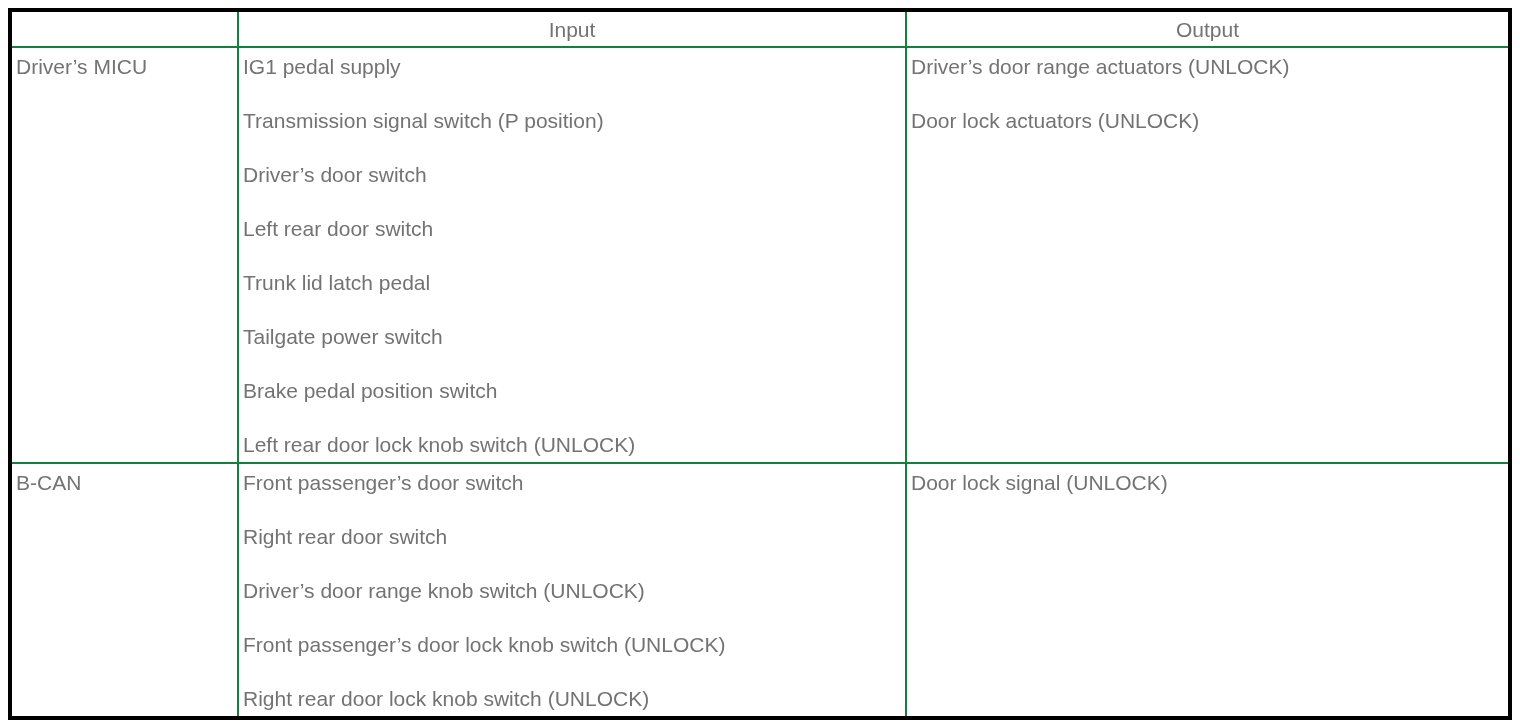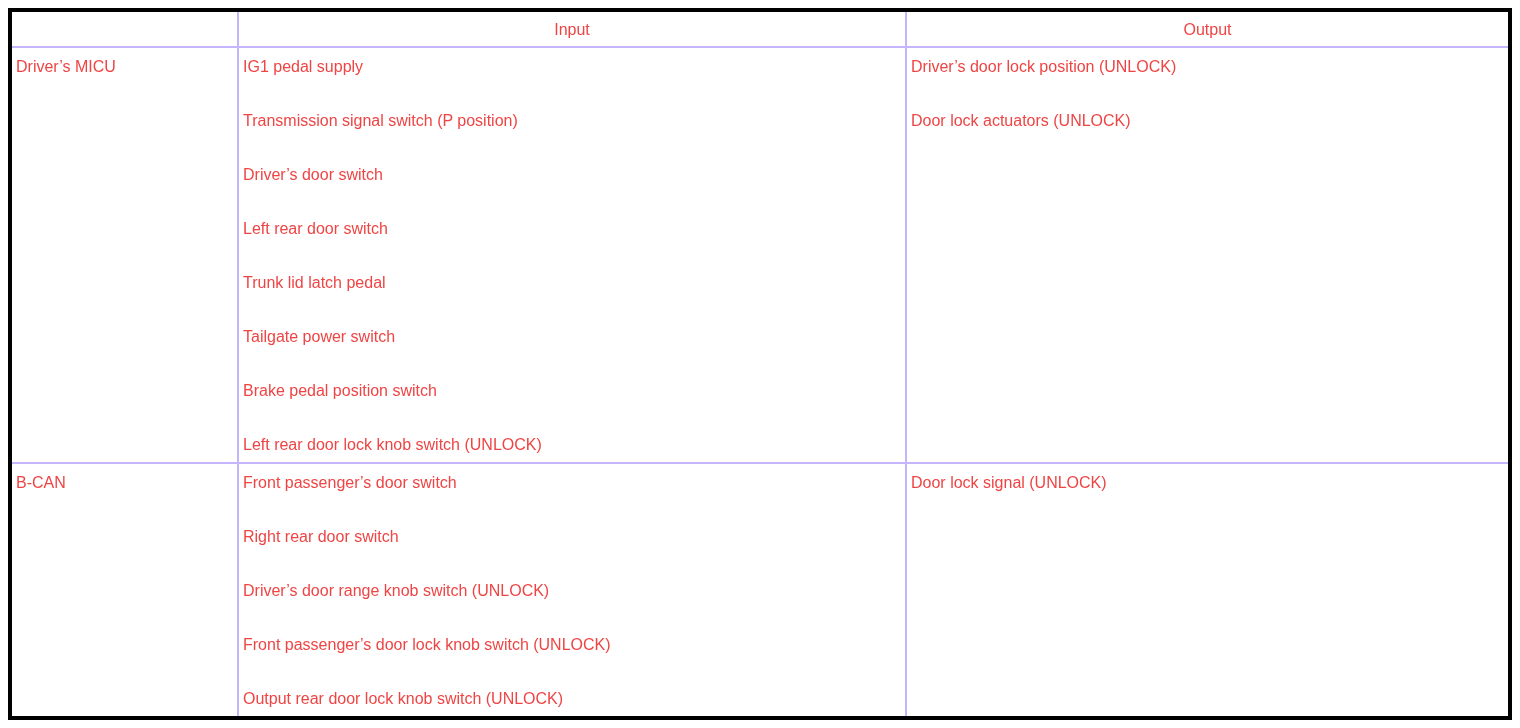--- a/index.html
+++ b/index.html
@@ -22,25 +22,25 @@
     top: 8px;
     width: 1500px;
     height: 710px;
     border-collapse: collapse;
     table-layout: fixed;
     background: #ffffff;
     border: 4px solid #000000;
   }
   .io-table th,
   .io-table td {
-    border: 2px solid #c4b5fd;
-    font-size: 16px;
+    border: 2px solid #15803d;
+    font-size: 21px;
     line-height: 27px;
     font-weight: normal;
-    color: #ef4444;
+    color: #737373;
     overflow: hidden;
   }
   .io-table th {
     text-align: center;
     vertical-align: middle;
     padding: 2px 4px;
     height: 30px;
   }
   .io-table td {
     vertical-align: top;
@@ -81,34 +81,34 @@
             <div class="cell-item">IG1 pedal supply</div>
             <div class="cell-item">Transmission signal switch (P position)</div>
             <div class="cell-item">Driver’s door switch</div>
             <div class="cell-item">Left rear door switch</div>
             <div class="cell-item">Trunk lid latch pedal</div>
             <div class="cell-item">Tailgate power switch</div>
             <div class="cell-item">Brake pedal position switch</div>
             <div class="cell-item">Left rear door lock knob switch (UNLOCK)</div>
           </td>
         <td>
-            <div class="cell-item">Driver’s door lock position (UNLOCK)</div>
+            <div class="cell-item">Driver’s door range actuators (UNLOCK)</div>
             <div class="cell-item">Door lock actuators (UNLOCK)</div>
           </td>
       </tr>
       <tr class="row-bcan">
         <td>
           <div class="source-label">B-CAN</div>
         </td>
         <td>
             <div class="cell-item">Front passenger’s door switch</div>
             <div class="cell-item">Right rear door switch</div>
             <div class="cell-item">Driver’s door range knob switch (UNLOCK)</div>
             <div class="cell-item">Front passenger’s door lock knob switch (UNLOCK)</div>
-            <div class="cell-item">Output rear door lock knob switch (UNLOCK)</div>
+            <div class="cell-item">Right rear door lock knob switch (UNLOCK)</div>
           </td>
         <td>
             <div class="cell-item">Door lock signal (UNLOCK)</div>
           </td>
       </tr>
     </tbody>
   </table>
 </div>
 
 </body></html>

